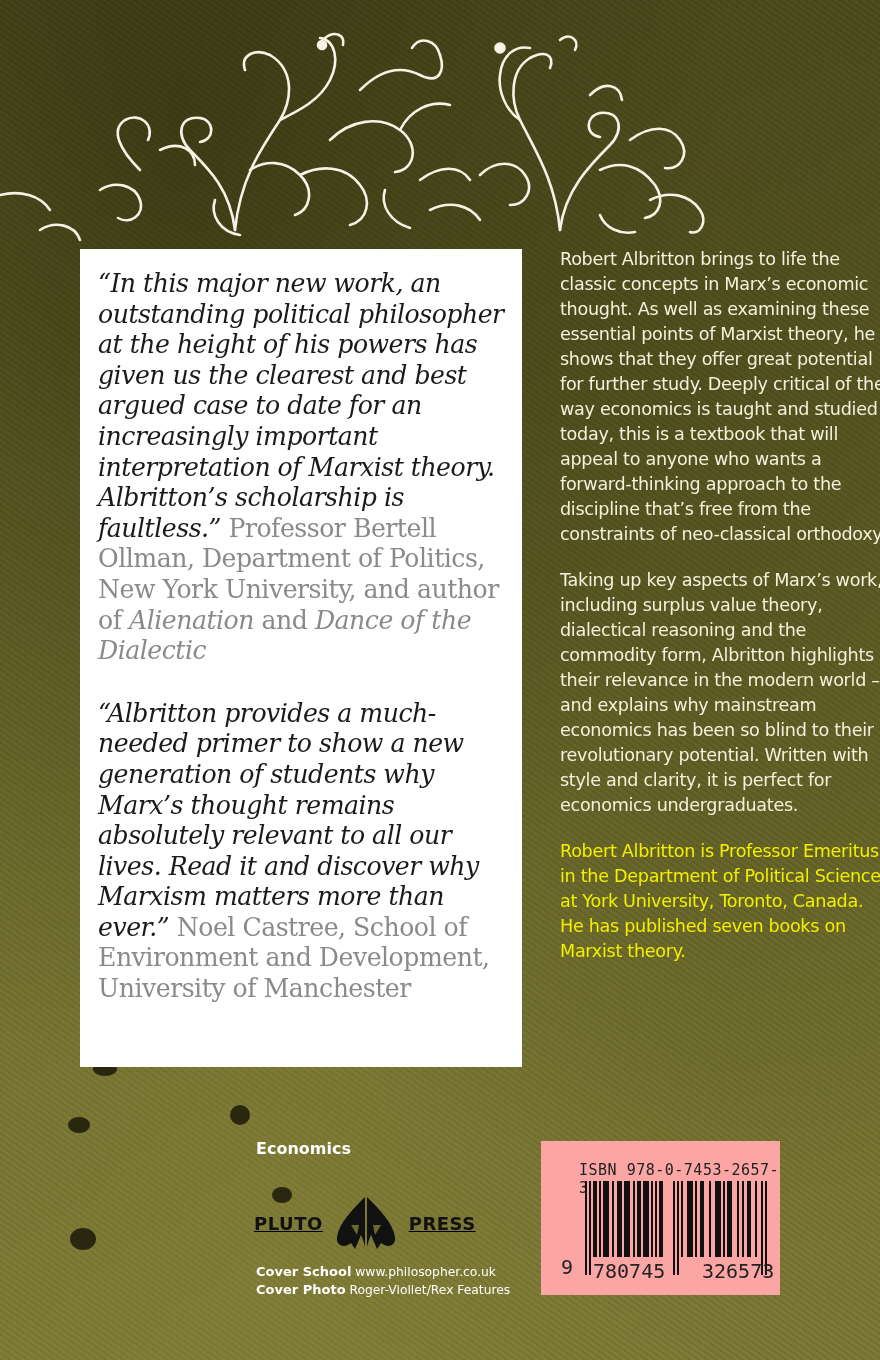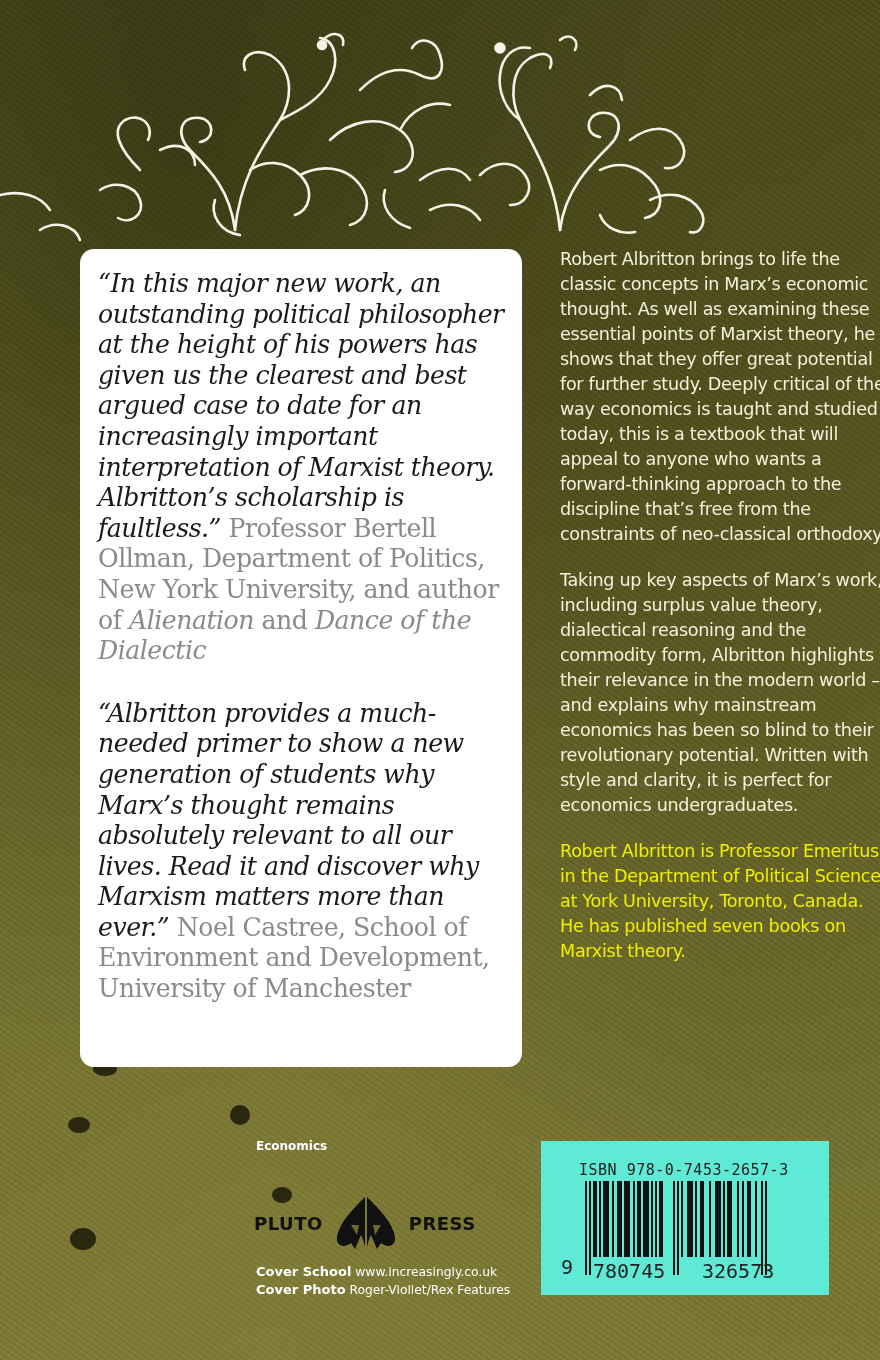--- a/index.html
+++ b/index.html
@@ -10,50 +10,50 @@
       radial-gradient(ellipse at 20% 10%, rgba(40,40,10,0.55) 0%, rgba(40,40,10,0) 55%),
       radial-gradient(ellipse at 80% 30%, rgba(60,58,18,0.45) 0%, rgba(60,58,18,0) 60%),
       radial-gradient(ellipse at 30% 90%, rgba(140,135,60,0.35) 0%, rgba(140,135,60,0) 55%),
       repeating-linear-gradient(35deg, rgba(0,0,0,0.05) 0 2px, rgba(255,255,200,0.03) 2px 5px),
       linear-gradient(180deg, #4d4c1e 0%, #626127 35%, #6f6d2c 70%, #7a7733 100%);
     font-family: "DejaVu Sans", sans-serif;
   }
   .ornament { position: absolute; top: 0; left: 0; width: 880px; height: 250px; }
   .quote-box {
     position: absolute; left: 80px; top: 249px; width: 442px; height: 818px;
-    background: #ffffff; box-sizing: border-box; padding: 20px 18px 0 18px; border-radius: 14px;
+    background: #ffffff; box-sizing: border-box; padding: 20px 18px 0 18px;
   }
   .quote {
     font-family: "DejaVu Serif", serif; font-size: 25.2px; line-height: 30.6px;
     color: #1a1a1a; margin: 0 0 32px 0; letter-spacing: -0.5px;
   }
   .quote .q-text { font-style: italic; }
   .quote .attr { color: #8a8a8a; font-style: normal; }
   .quote .attr i { font-style: italic; }
   .blurb {
     position: absolute; left: 542px; top: 247px; width: 330px;
     color: #f4f1dc; font-size: 17.6px; line-height: 25px; letter-spacing: -0.3px; margin-left: 18px;
   }
   .blurb p { margin: 0 0 21px 0; }
   .bio { color: #f2f000; }
   .category {
     position: absolute; left: 256px; top: 1139px;
-    color: #ffffff; font-weight: bold; font-size: 12px;
+    color: #ffffff; font-weight: bold; font-size: 16px;
   }
   .publisher {
     position: absolute; left: 254px; top: 1193px; height: 60px; width: 260px;
-    display: flex; align-items: center;
+    display: flex; align-items: center; text-decoration: underline;
   }
   .pub-word { font-family: "DejaVu Sans", sans-serif; font-weight: bold; font-size: 18px; color: #111; letter-spacing: 0.5px; }
   .pub-logo { width: 70px; height: 56px; margin: 0 8px; }
   .credits { position: absolute; left: 256px; top: 1263px; color: #ffffff; font-size: 12.3px; line-height: 17px; }
   .credits b { font-size: 13px; }
   .isbn-box {
-    position: absolute; left: 541px; top: 1141px; width: 288px; height: 154px;
-    background: #5eead4; box-sizing: border-box;
+    position: absolute; left: 541px; top: 1141px; width: 239px; height: 154px;
+    background: #fca5a5; box-sizing: border-box;
   }
   .isbn-text {
     position: absolute; left: 38px; top: 20px;
     font-family: "DejaVu Sans Mono", monospace; font-size: 15px; color: #222; letter-spacing: 0.5px;
   }
   .barcode { position: absolute; left: 40px; top: 40px; width: 200px; height: 94px; }
   .barcode-nums {
     position: absolute; top: 114px; font-family: "DejaVu Sans Mono", monospace; font-size: 20px; color: #222;
   }
   .dots { position: absolute; left: 0; top: 0; width: 880px; height: 1360px; pointer-events: none; }
@@ -137,21 +137,21 @@
   <svg class="pub-logo" viewBox="0 0 70 56">
     <path d="M34 2 C22 14 8 28 6 42 C5 50 12 54 20 48 L24 54 L30 40 C32 44 33 48 34 52 Z" fill="#111"></path>
     <path d="M36 2 C48 14 62 28 64 42 C65 50 58 54 50 48 L46 54 L40 40 C38 44 37 48 36 52 Z" fill="#111"></path>
     <path d="M20 30 L28 30 L26 40 Z" fill="#6b6a2a"></path>
     <path d="M42 30 L50 30 L44 40 Z" fill="#6b6a2a"></path>
   </svg>
   <span class="pub-word">PRESS</span>
 </div>
 
 <div class="credits">
-  <div><b>Cover School</b> <span>www.increasingly.co.uk</span></div>
+  <div><b>Cover School</b> <span>www.philosopher.co.uk</span></div>
   <div><b>Cover Photo</b> <span>Roger-Viollet/Rex Features</span></div>
 </div>
 
 <div class="isbn-box">
   <div class="isbn-text">ISBN 978-0-7453-2657-3</div>
   <svg class="barcode" viewBox="0 0 200 94" preserveAspectRatio="none">
     <g fill="#111">
       <rect x="4" y="0" width="2" height="94"></rect>
         <rect x="8" y="0" width="2" height="94"></rect>
       <rect x="12" y="0" width="4" height="76"></rect>

